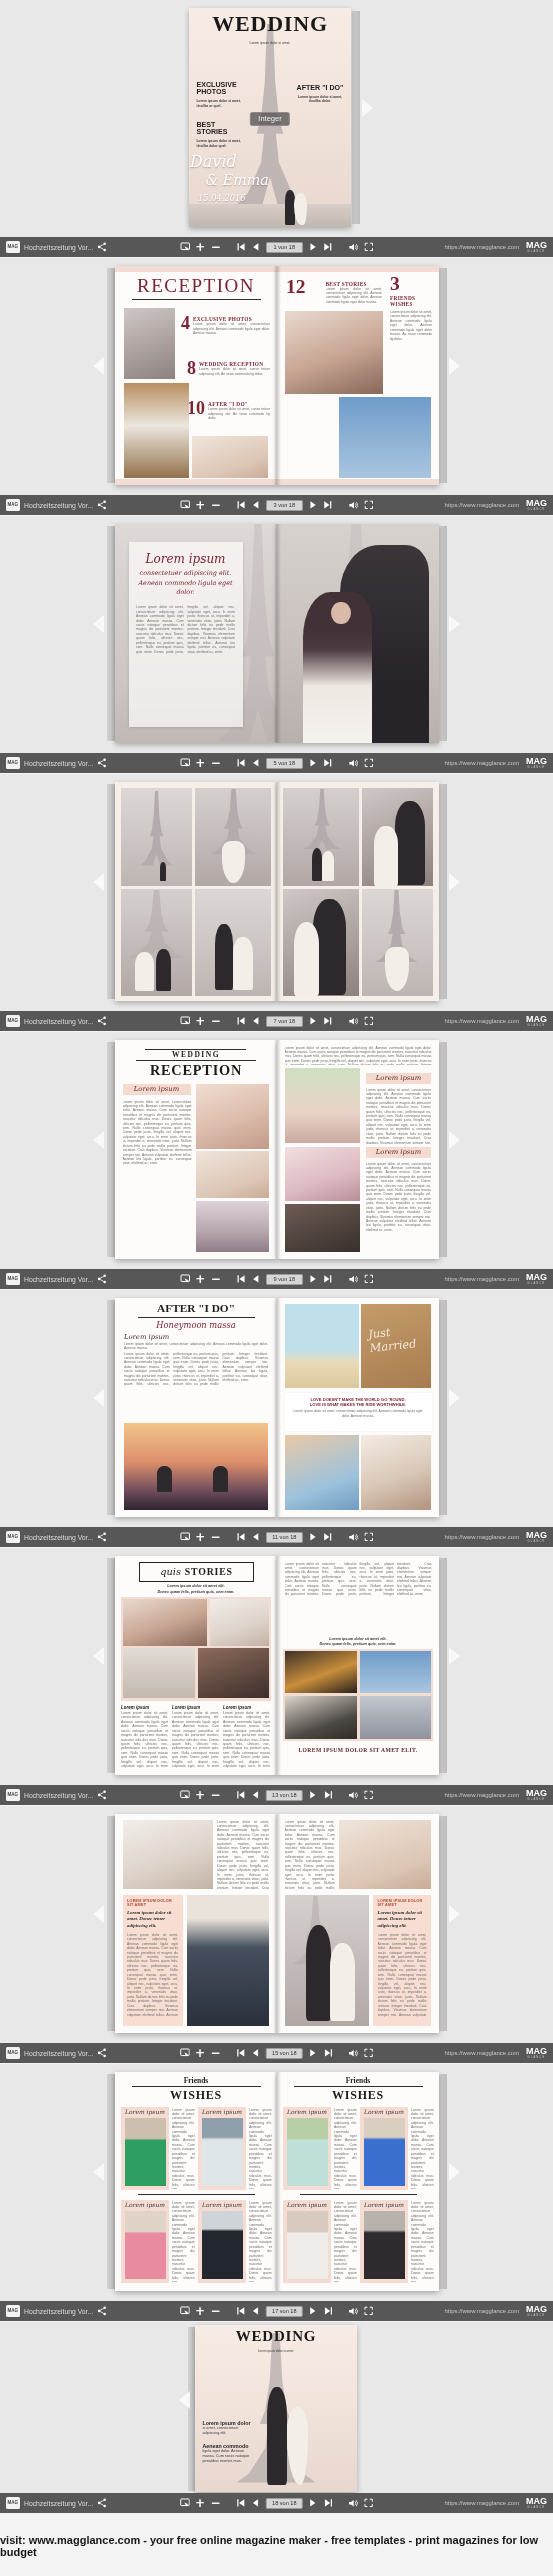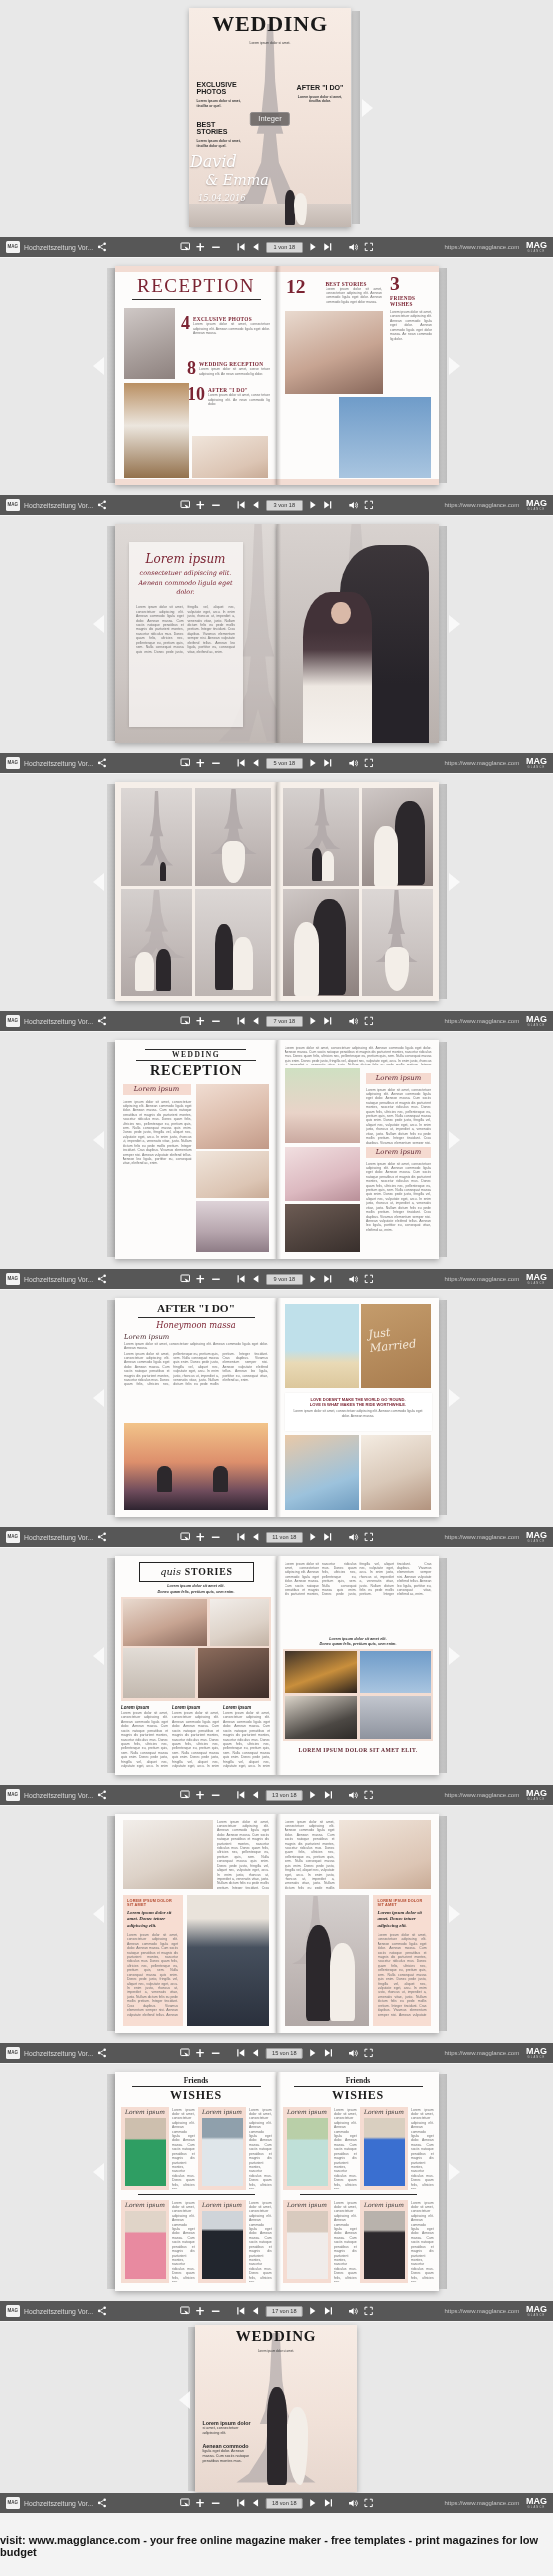--- a/index.html
+++ b/index.html
@@ -183,21 +183,21 @@
     <div class="abs" style="left:66px;top:47px;width:89px">
       <span class="ctnum" style="font-size:18px;float:left;margin-right:3px">4</span>
       <div class="cttitle" style="padding-top:3.8px">EXCLUSIVE PHOTOS</div>
       <div class="tt" style="height:18px">Lorem ipsum dolor sit amet, consectetuer adipiscing elit. Aenean commodo ligula eget dolor. Aenean massa.</div>
     </div>
     <div class="abs" style="left:72px;top:92px;width:83px">
       <span class="ctnum" style="font-size:18px;float:left;margin-right:3px">8</span>
       <div class="cttitle" style="padding-top:3.8px">WEDDING RECEPTION</div>
       <div class="tt" style="height:16.5px">Lorem ipsum dolor sit amet, conse tetuer adipiscing elit. Ae nean commodo lig dolor.</div>
     </div>
-    <div class="abs" style="left:72px;top:118px;width:83px">
+    <div class="abs" style="left:72px;top:132px;width:83px">
       <span class="ctnum" style="font-size:18px;float:left;margin-right:3px">10</span>
       <div class="cttitle" style="padding-top:3.8px">AFTER "I DO"</div>
       <div class="tt" style="height:16.5px">Lorem ipsum dolor sit amet, conse tetuer adipiscing elit. Ae nean commodo lig dolor.</div>
     </div>
     <div class="ph ph-cake" style="left:9px;top:117px;width:65px;height:95px"></div>
     <div class="ph ph-hands" style="left:77px;top:170px;width:76px;height:42px"></div>
   </div>
   <div class="page pgR">
     <div class="pinkstrip" style="top:0"></div>
     <div class="pinkstrip" style="bottom:0"></div>

